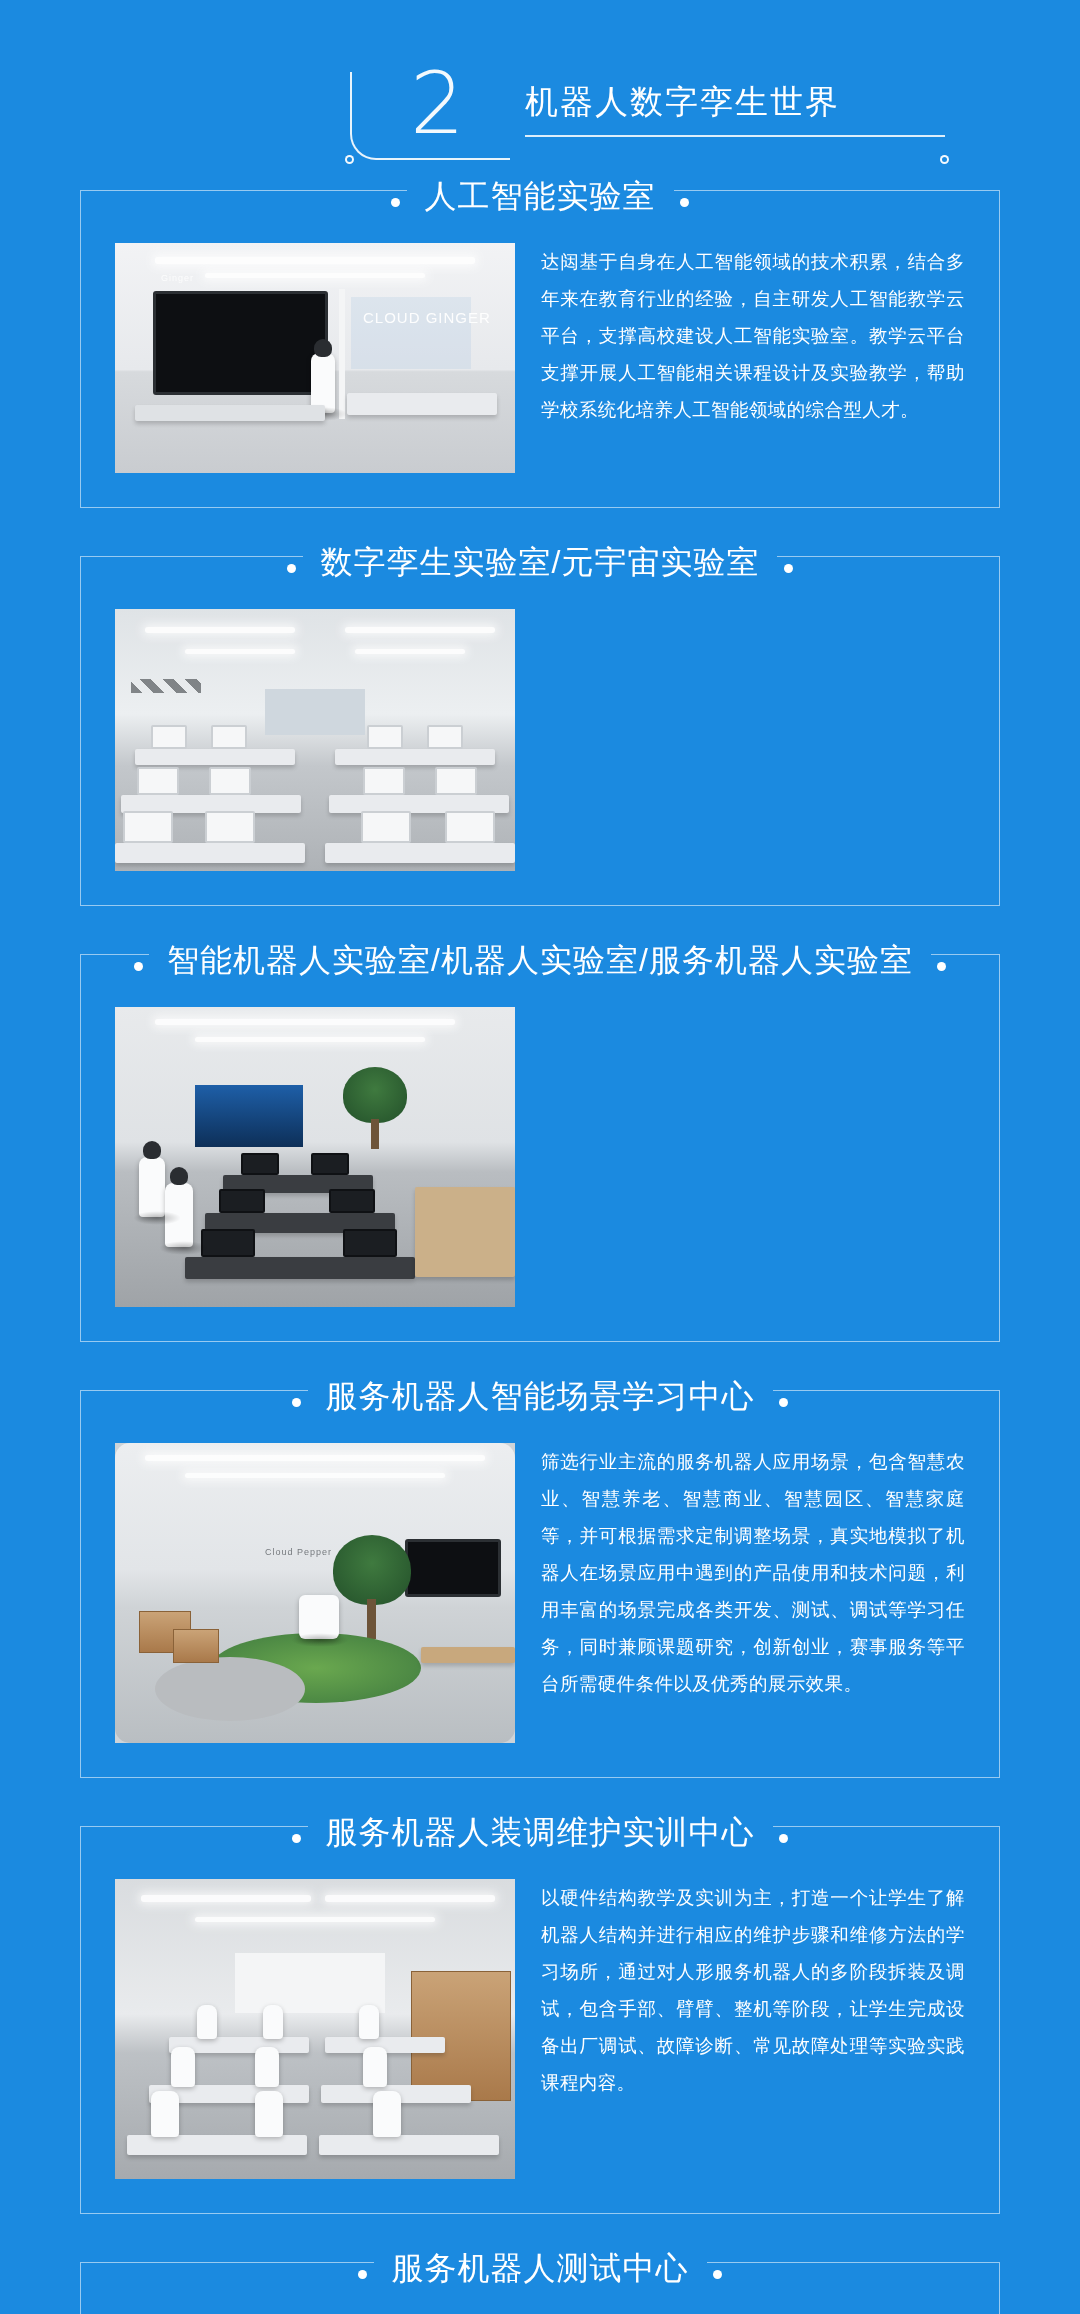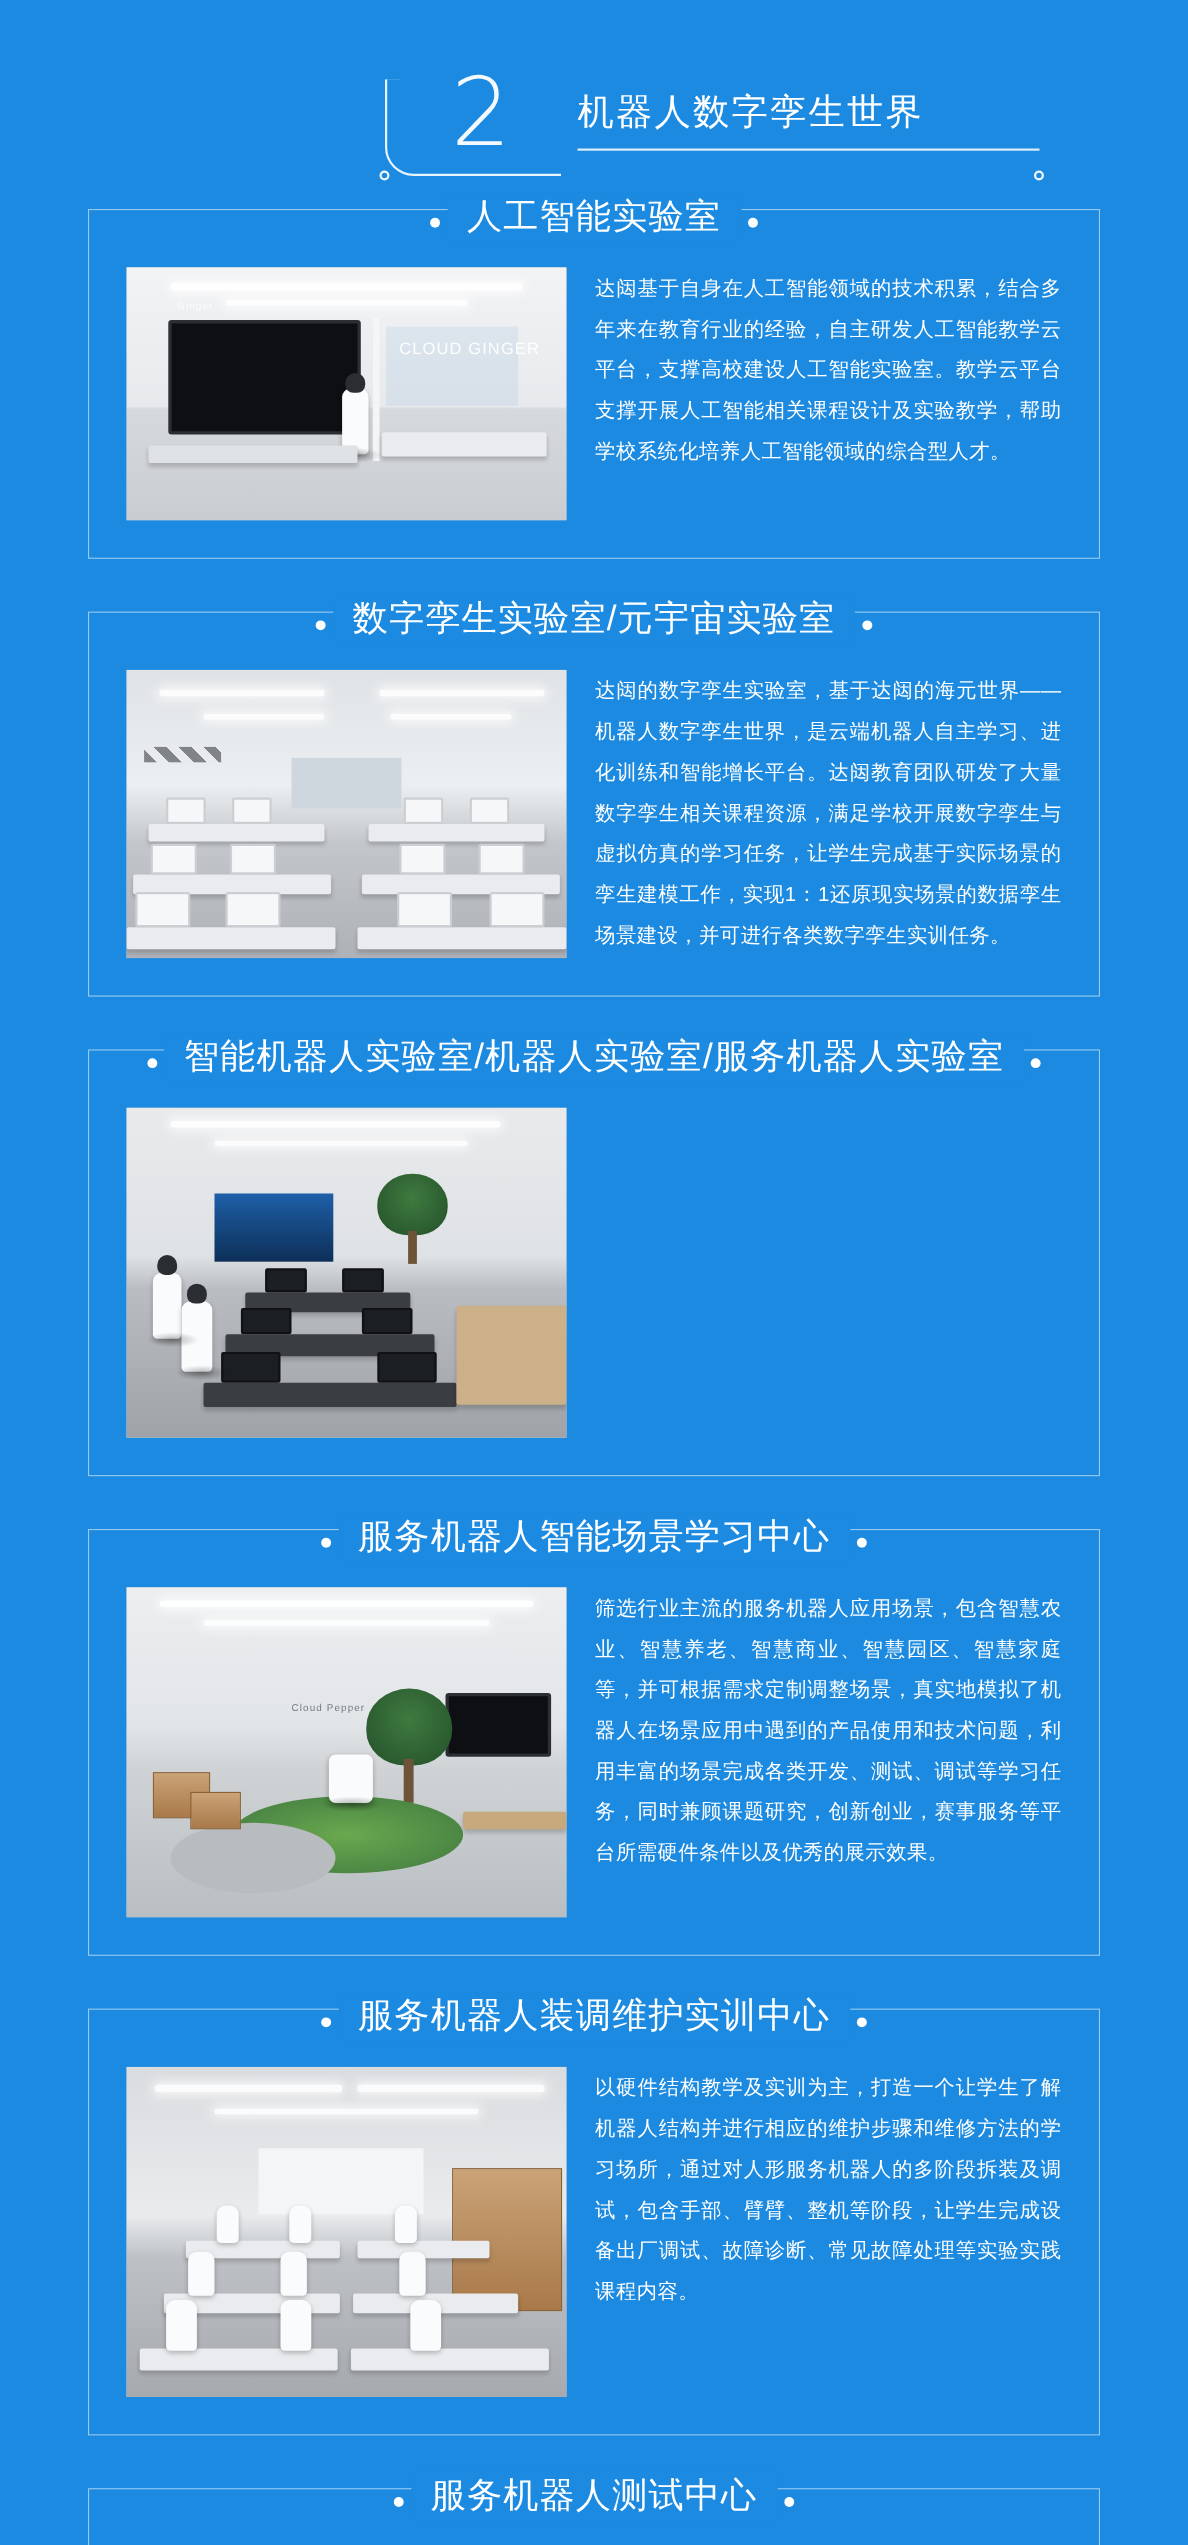--- a/index.html
+++ b/index.html
@@ -135,21 +135,21 @@
     letter-spacing: .4px;
   }
 
   
   .scene { position: absolute; inset: 0; }
 
   
   .room-a { background: linear-gradient(#f2f3f5 0%, #e7e9ec 55%, #d7dadd 56%, #c9ccd0 100%); padding-left: 12px; }
   .room-b { background: linear-gradient(#dfe3e6 0%, #eceff1 40%, #c3c7cb 60%, #aeb2b6 100%); }
   .room-c { background: linear-gradient(#e8eaec 0%, #dfe2e5 45%, #b9bdc1 55%, #9fa3a7 100%); }
-  .room-d { background: linear-gradient(#eceef0 0%, #e2e5e8 42%, #cfd3d6 55%, #b9bec2 100%); }
+  .room-d { background: linear-gradient(#eceef0 0%, #e2e5e8 42%, #cfd3d6 55%, #b9bec2 100%); border-radius: 15px; }
   .room-e { background: linear-gradient(#d9dcdf 0%, #e9ebed 45%, #bdc1c5 58%, #a6aaae 100%); }
 
   .ceil-light {
     position: absolute;
     background: #ffffff;
     opacity: .9;
     border-radius: 3px;
     box-shadow: 0 0 10px 3px rgba(255,255,255,.8);
   }
   .tv {
@@ -297,21 +297,20 @@
         <div class="monitor" style="left:22px;top:158px;width:42px;height:28px;"></div>
         <div class="monitor" style="left:94px;top:158px;width:42px;height:28px;"></div>
         <div class="monitor" style="left:248px;top:158px;width:42px;height:28px;"></div>
         <div class="monitor" style="left:320px;top:158px;width:42px;height:28px;"></div>
         <div class="monitor" style="left:8px;top:202px;width:50px;height:32px;"></div>
         <div class="monitor" style="left:90px;top:202px;width:50px;height:32px;"></div>
         <div class="monitor" style="left:246px;top:202px;width:50px;height:32px;"></div>
         <div class="monitor" style="left:330px;top:202px;width:50px;height:32px;"></div>
       </div>
     </div>
-    <div class="desc">达闼的数字孪生实验室，基于达闼的海元世界——机器人数字孪生世界，是云端机器人自主学习、进化训练和智能增长平台。达闼教育团队研发了大量数字孪生相关课程资源，满足学校开展数字孪生与虚拟仿真的学习任务，让学生完成基于实际场景的孪生建模工作，实现1：1还原现实场景的数据孪生场景建设，并可进行各类数字孪生实训任务。</div>
   </div>
 </div>
 
 <div class="section">
   <div class="section-title-wrap">
     <span class="title-dot"></span>
     <span class="section-title">智能机器人实验室/机器人实验室/服务机器人实验室</span>
     <span class="title-dot"></span>
   </div>
   <div class="section-body">

